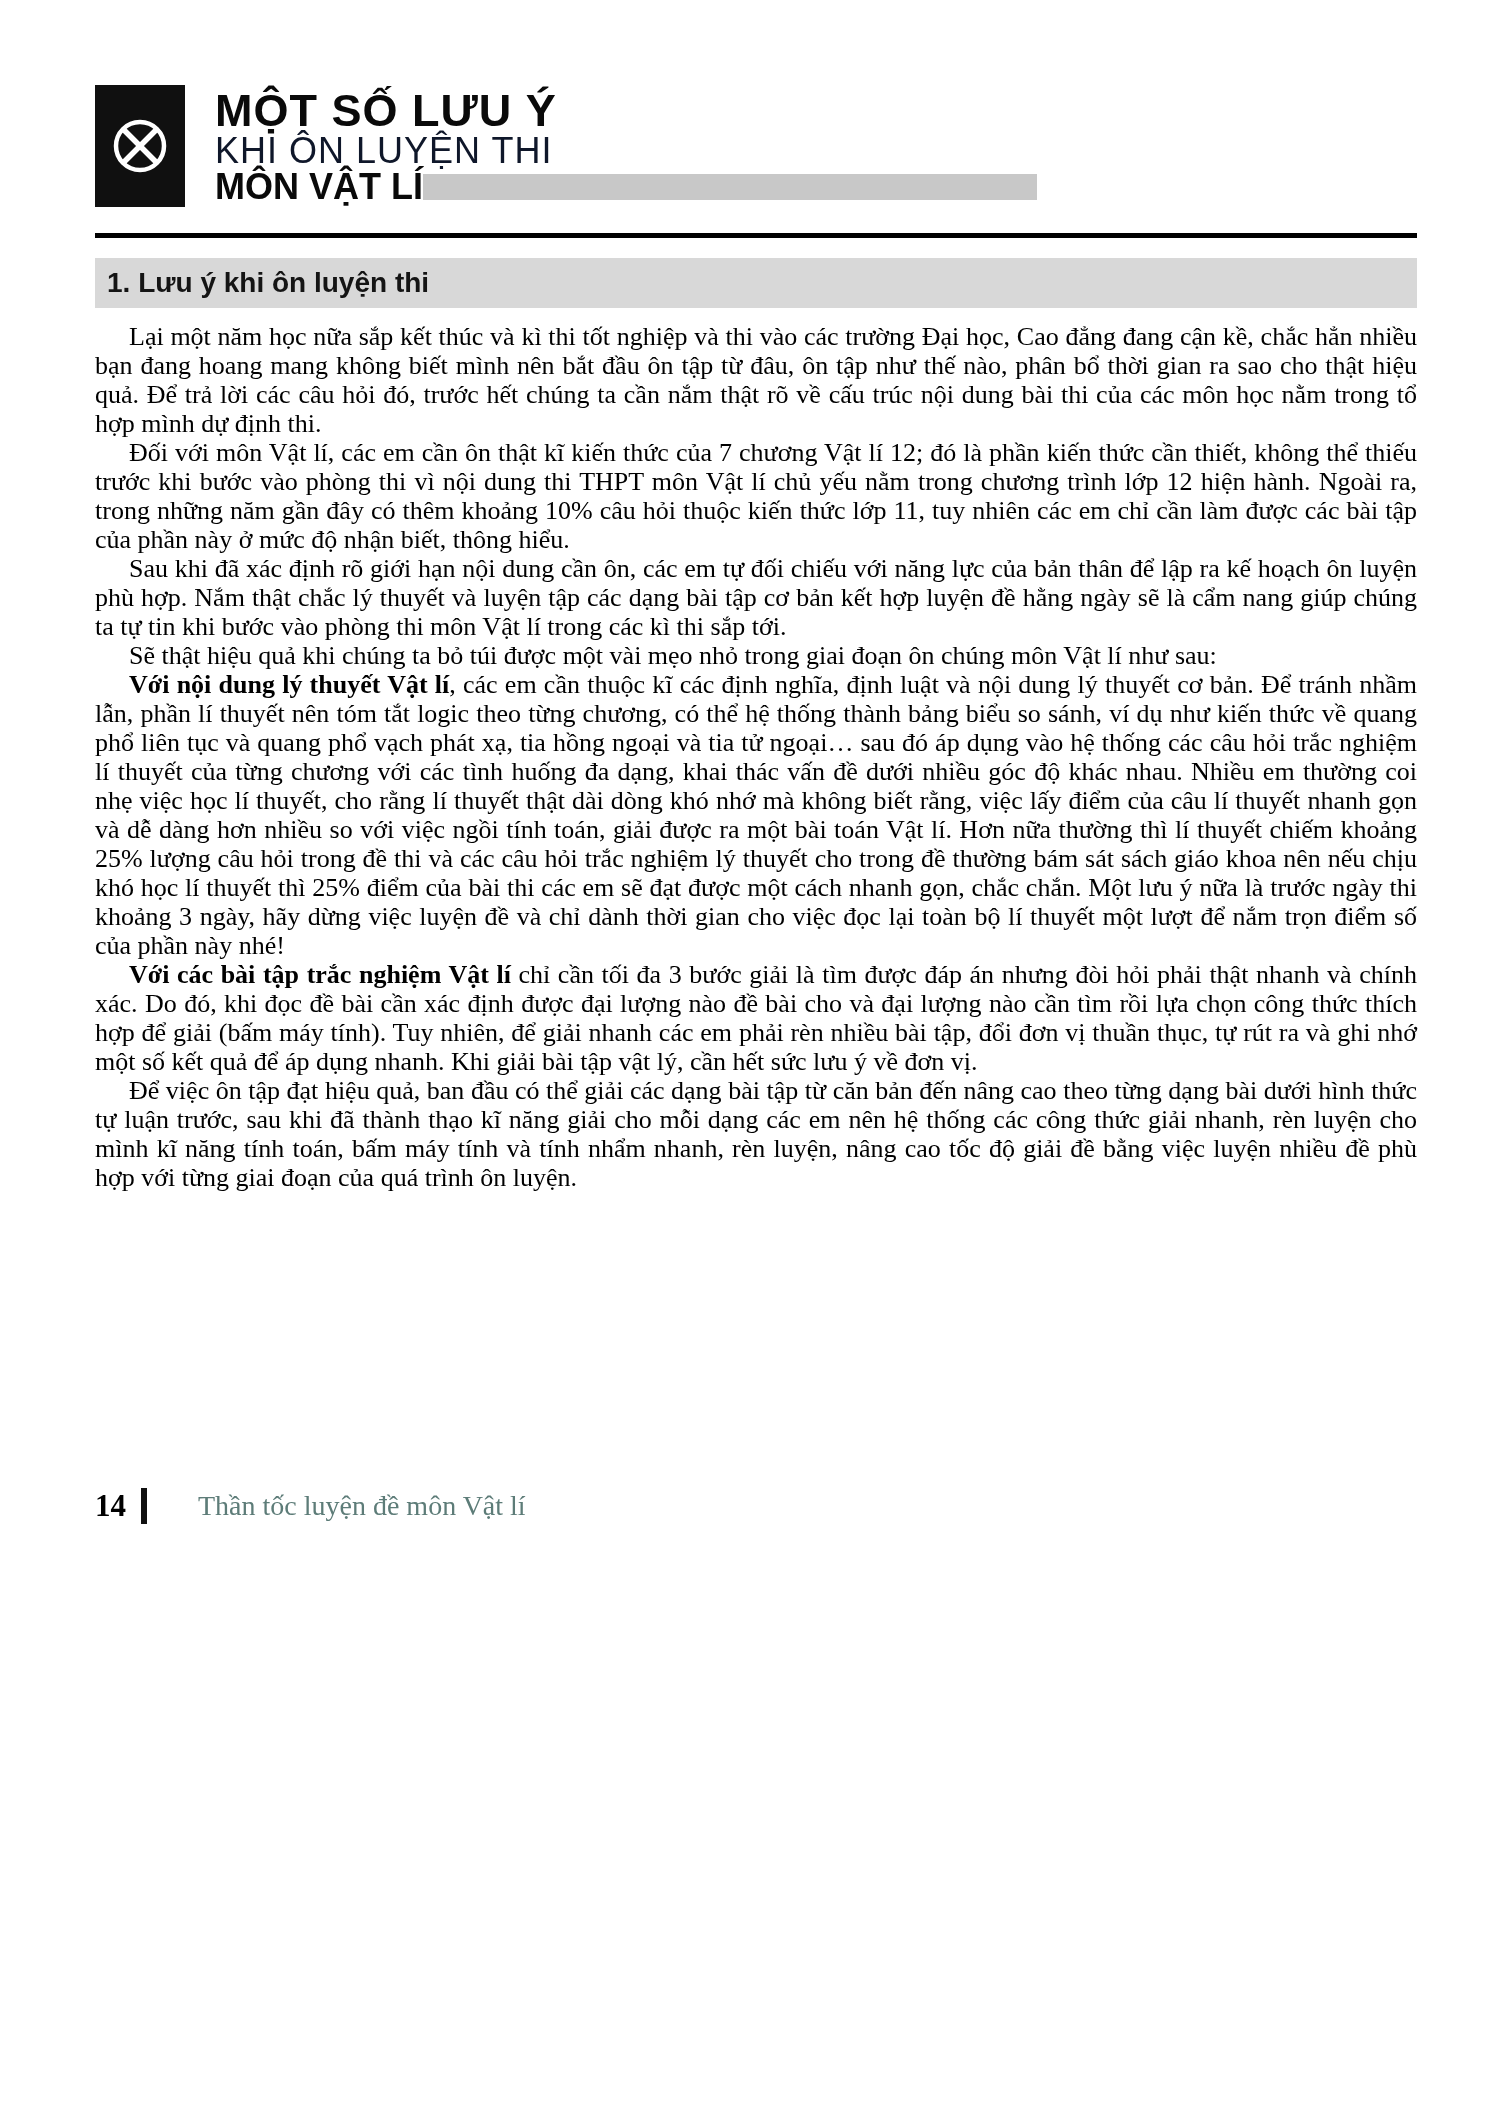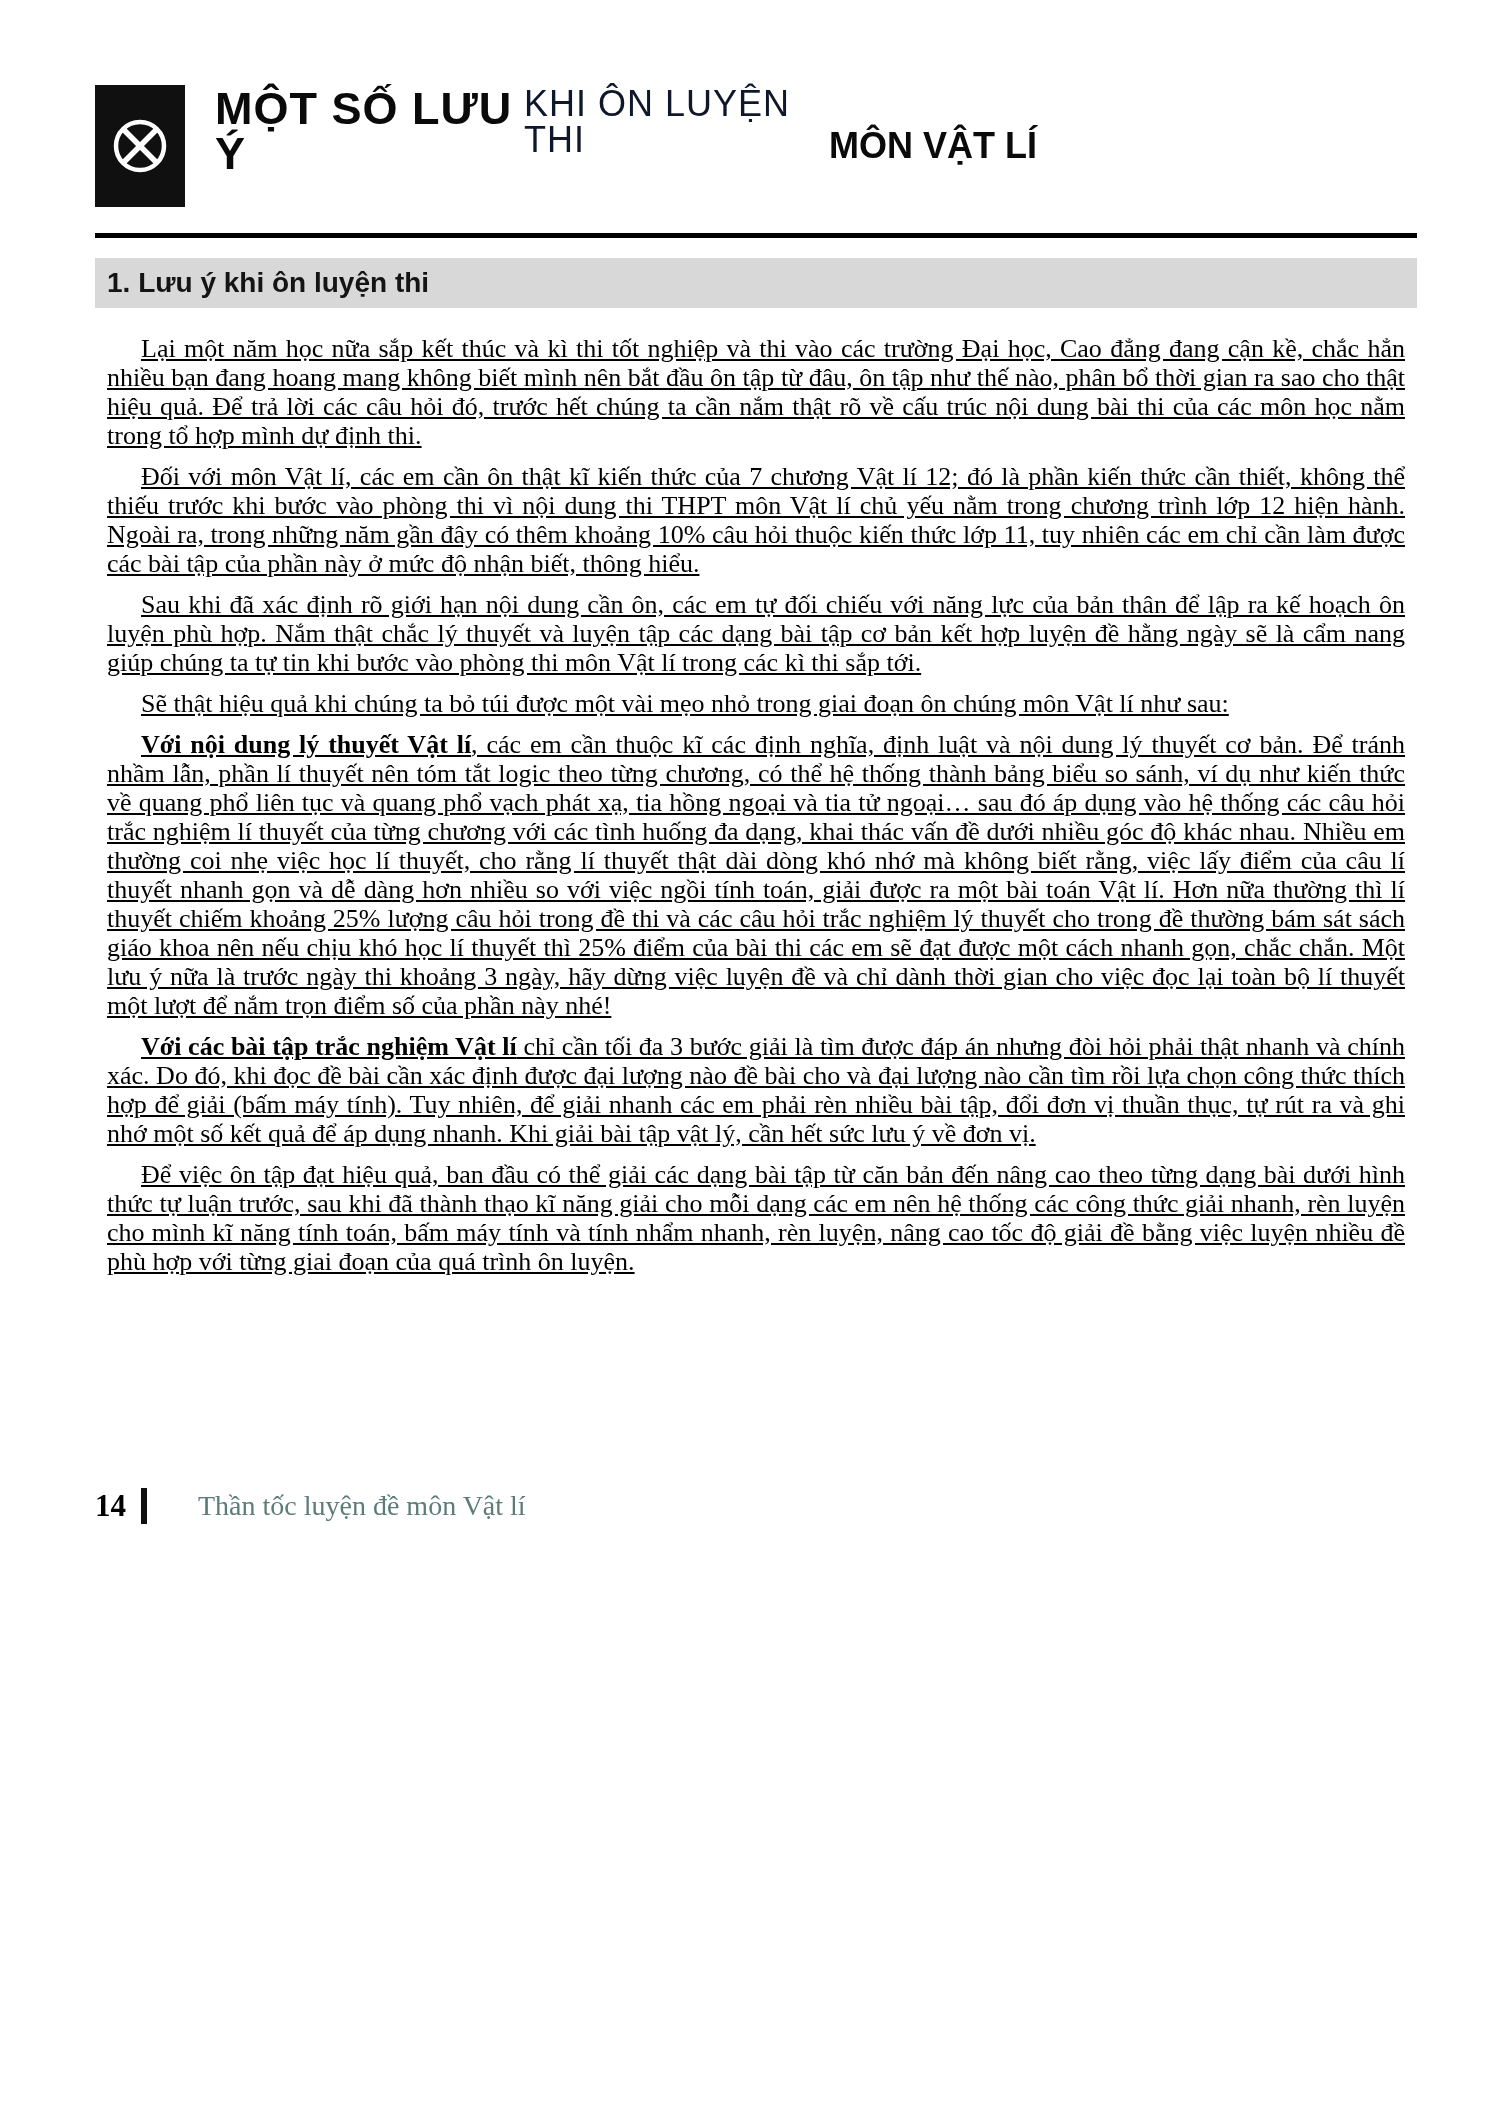--- a/index.html
+++ b/index.html
@@ -25,22 +25,22 @@
     height: 122px;
     background: #101010;
     display: flex;
     align-items: center;
     justify-content: center;
     flex: 0 0 auto;
   }
   .titles {
     width: 822px;
     display: flex;
-    flex-direction: row;
-    justify-content: flex-end;
+    flex-direction: column;
+    justify-content: center;
     padding: 1px 0;
     font-family: "Liberation Sans", sans-serif;
   }
   .title-1 { font-size: 45px; font-weight: 700; letter-spacing: 1px; line-height: 1; color: #0a0a0a; }
   .title-2 { font-size: 36px; font-weight: 400; letter-spacing: 1px; line-height: 1; color: #0f172a; }
   .title-3-row { display: flex; align-items: center; }
   .title-3 { font-size: 36px; font-weight: 700; line-height: 1; color: #0a0a0a; white-space: nowrap; }
   .gray-bar { flex: 1; height: 26px; background: #c8c8c8; }
   .header-rule {
     margin: 26px 95px 0 95px;
@@ -58,23 +58,22 @@
     padding: 9px 20px 9px 12px;
   }
   
   .body-text {
     padding: 14px 95px 0 95px;
     font-size: 26px;
     line-height: 29px;
     text-align: justify;
   }
   .body-text p {
-    margin: 12px;
+    margin: 0;
     text-indent: 34px;
-    text-decoration: underline;
   }
   .body-text b { font-weight: 700; }
   
   .footer {
     position: absolute;
     left: 95px;
     top: 1488px;
     display: flex;
     align-items: center;
     gap: 15px;

